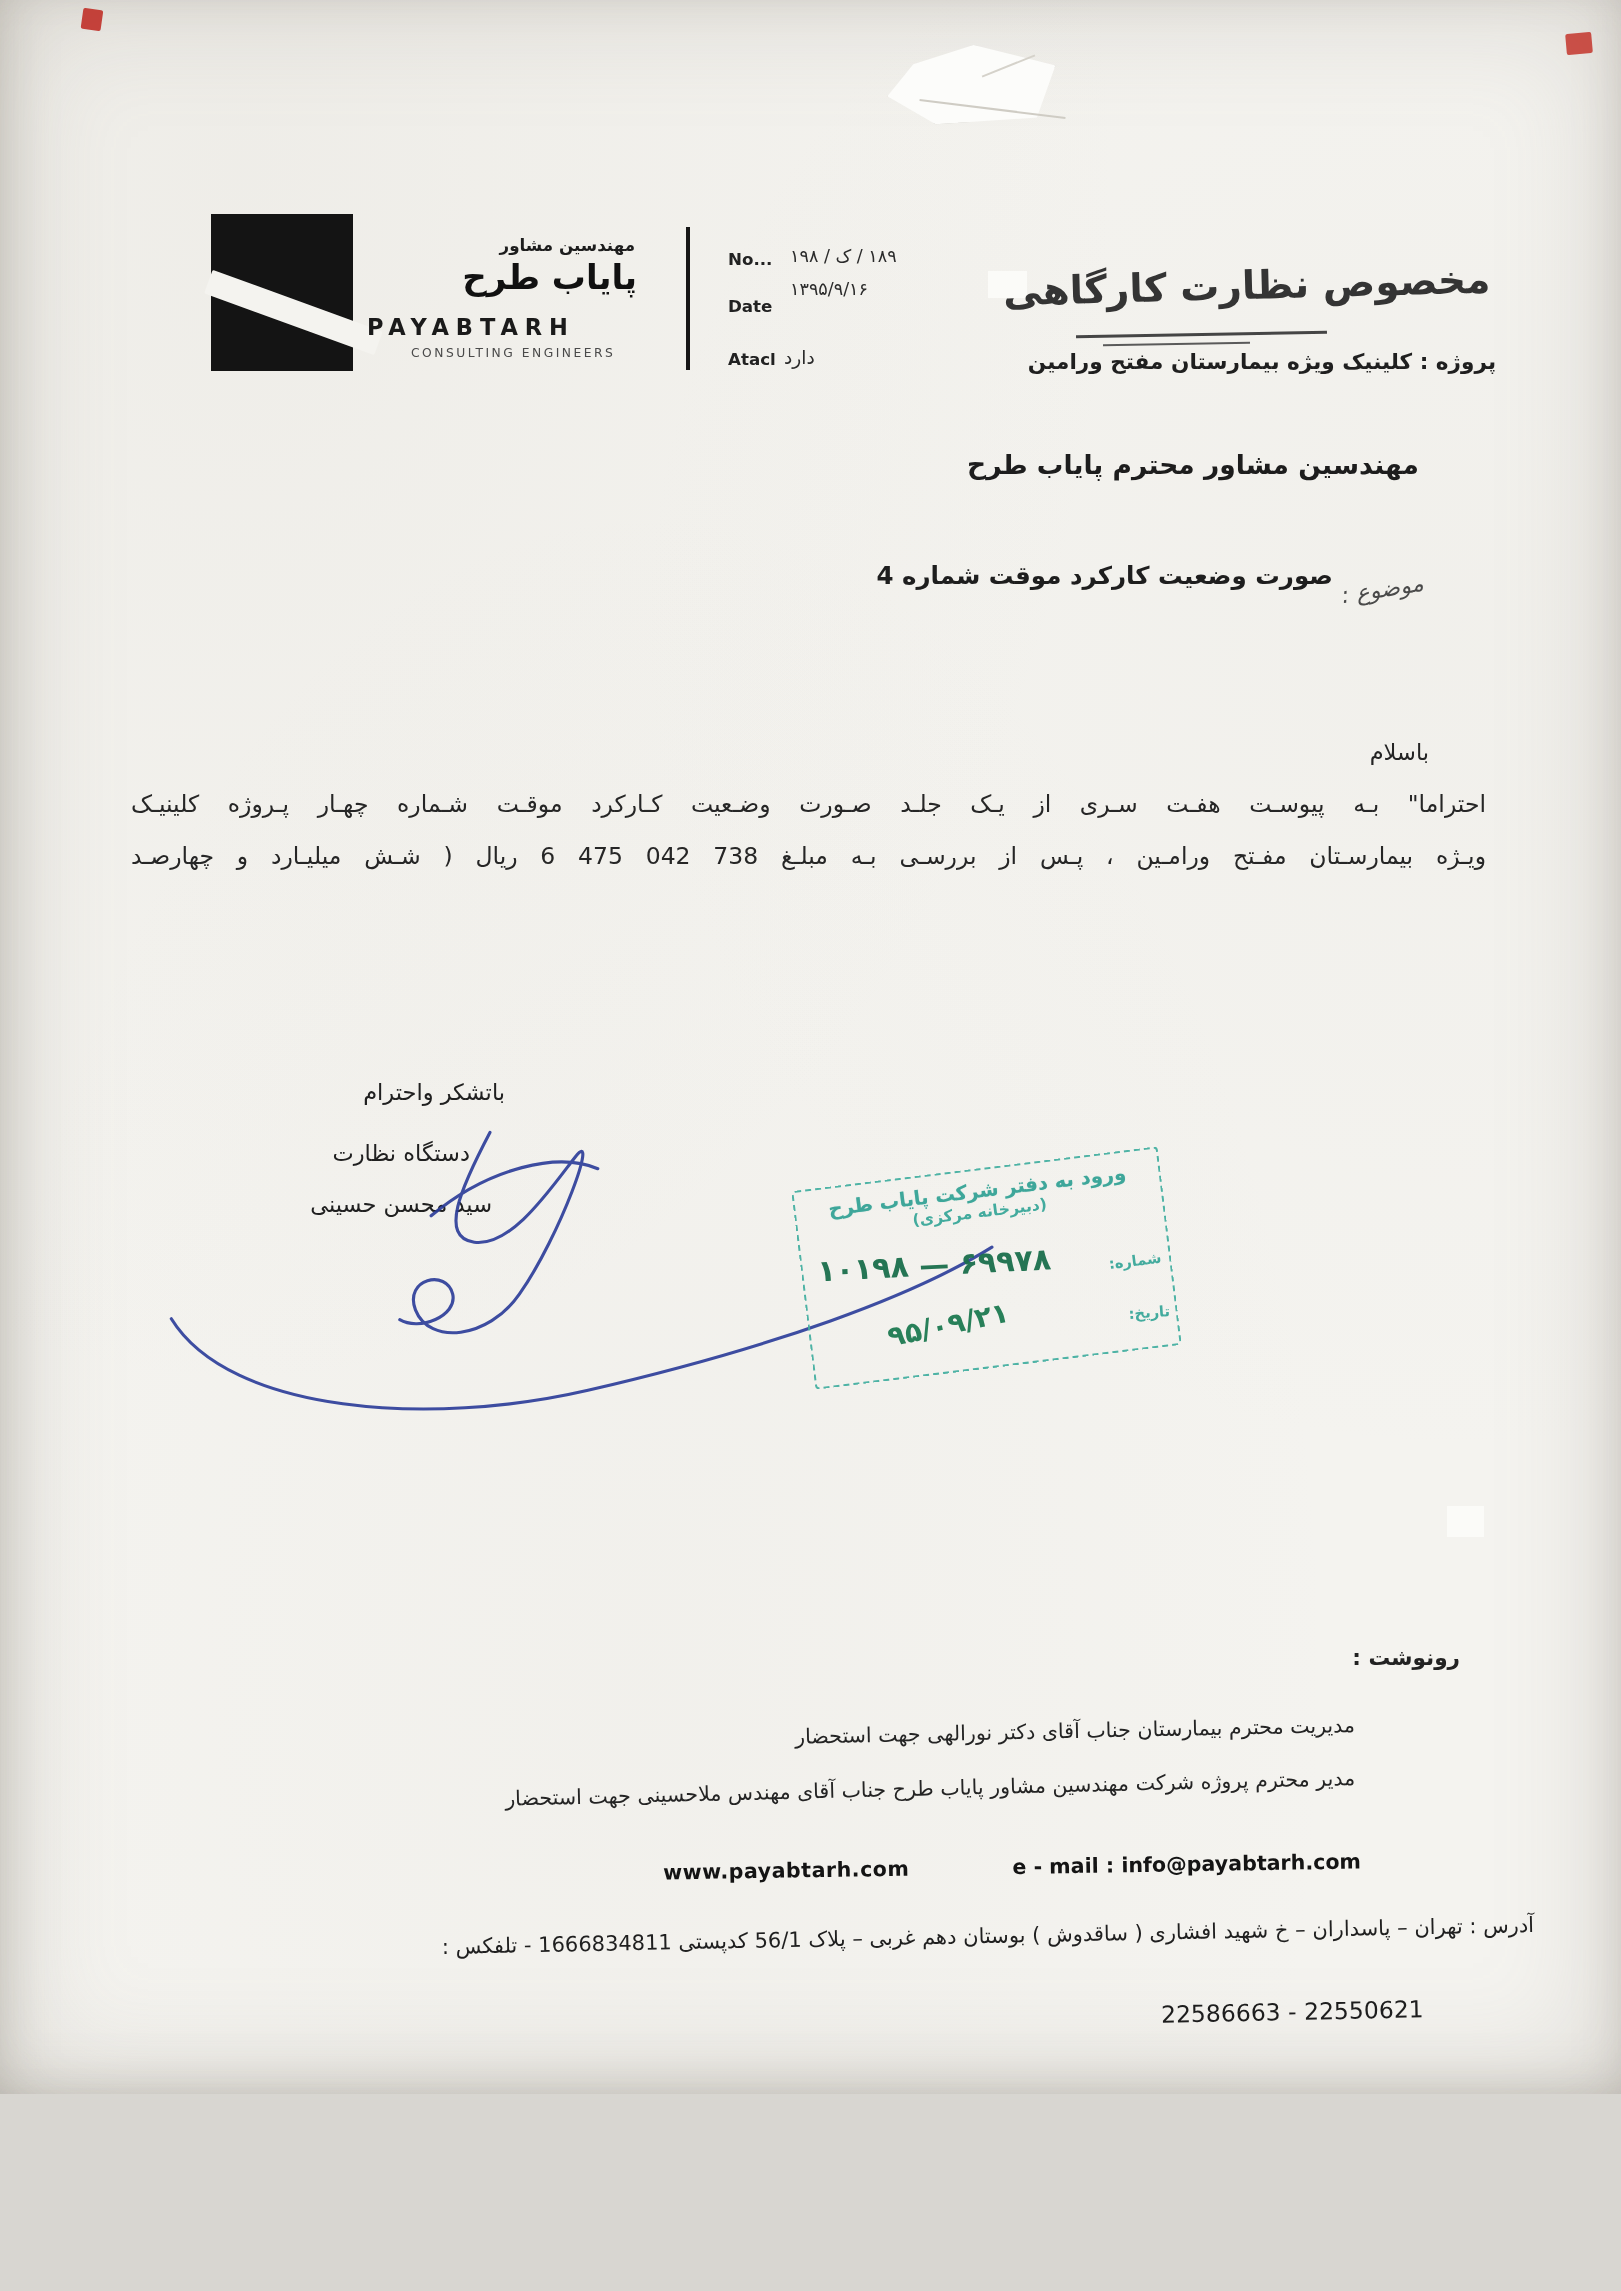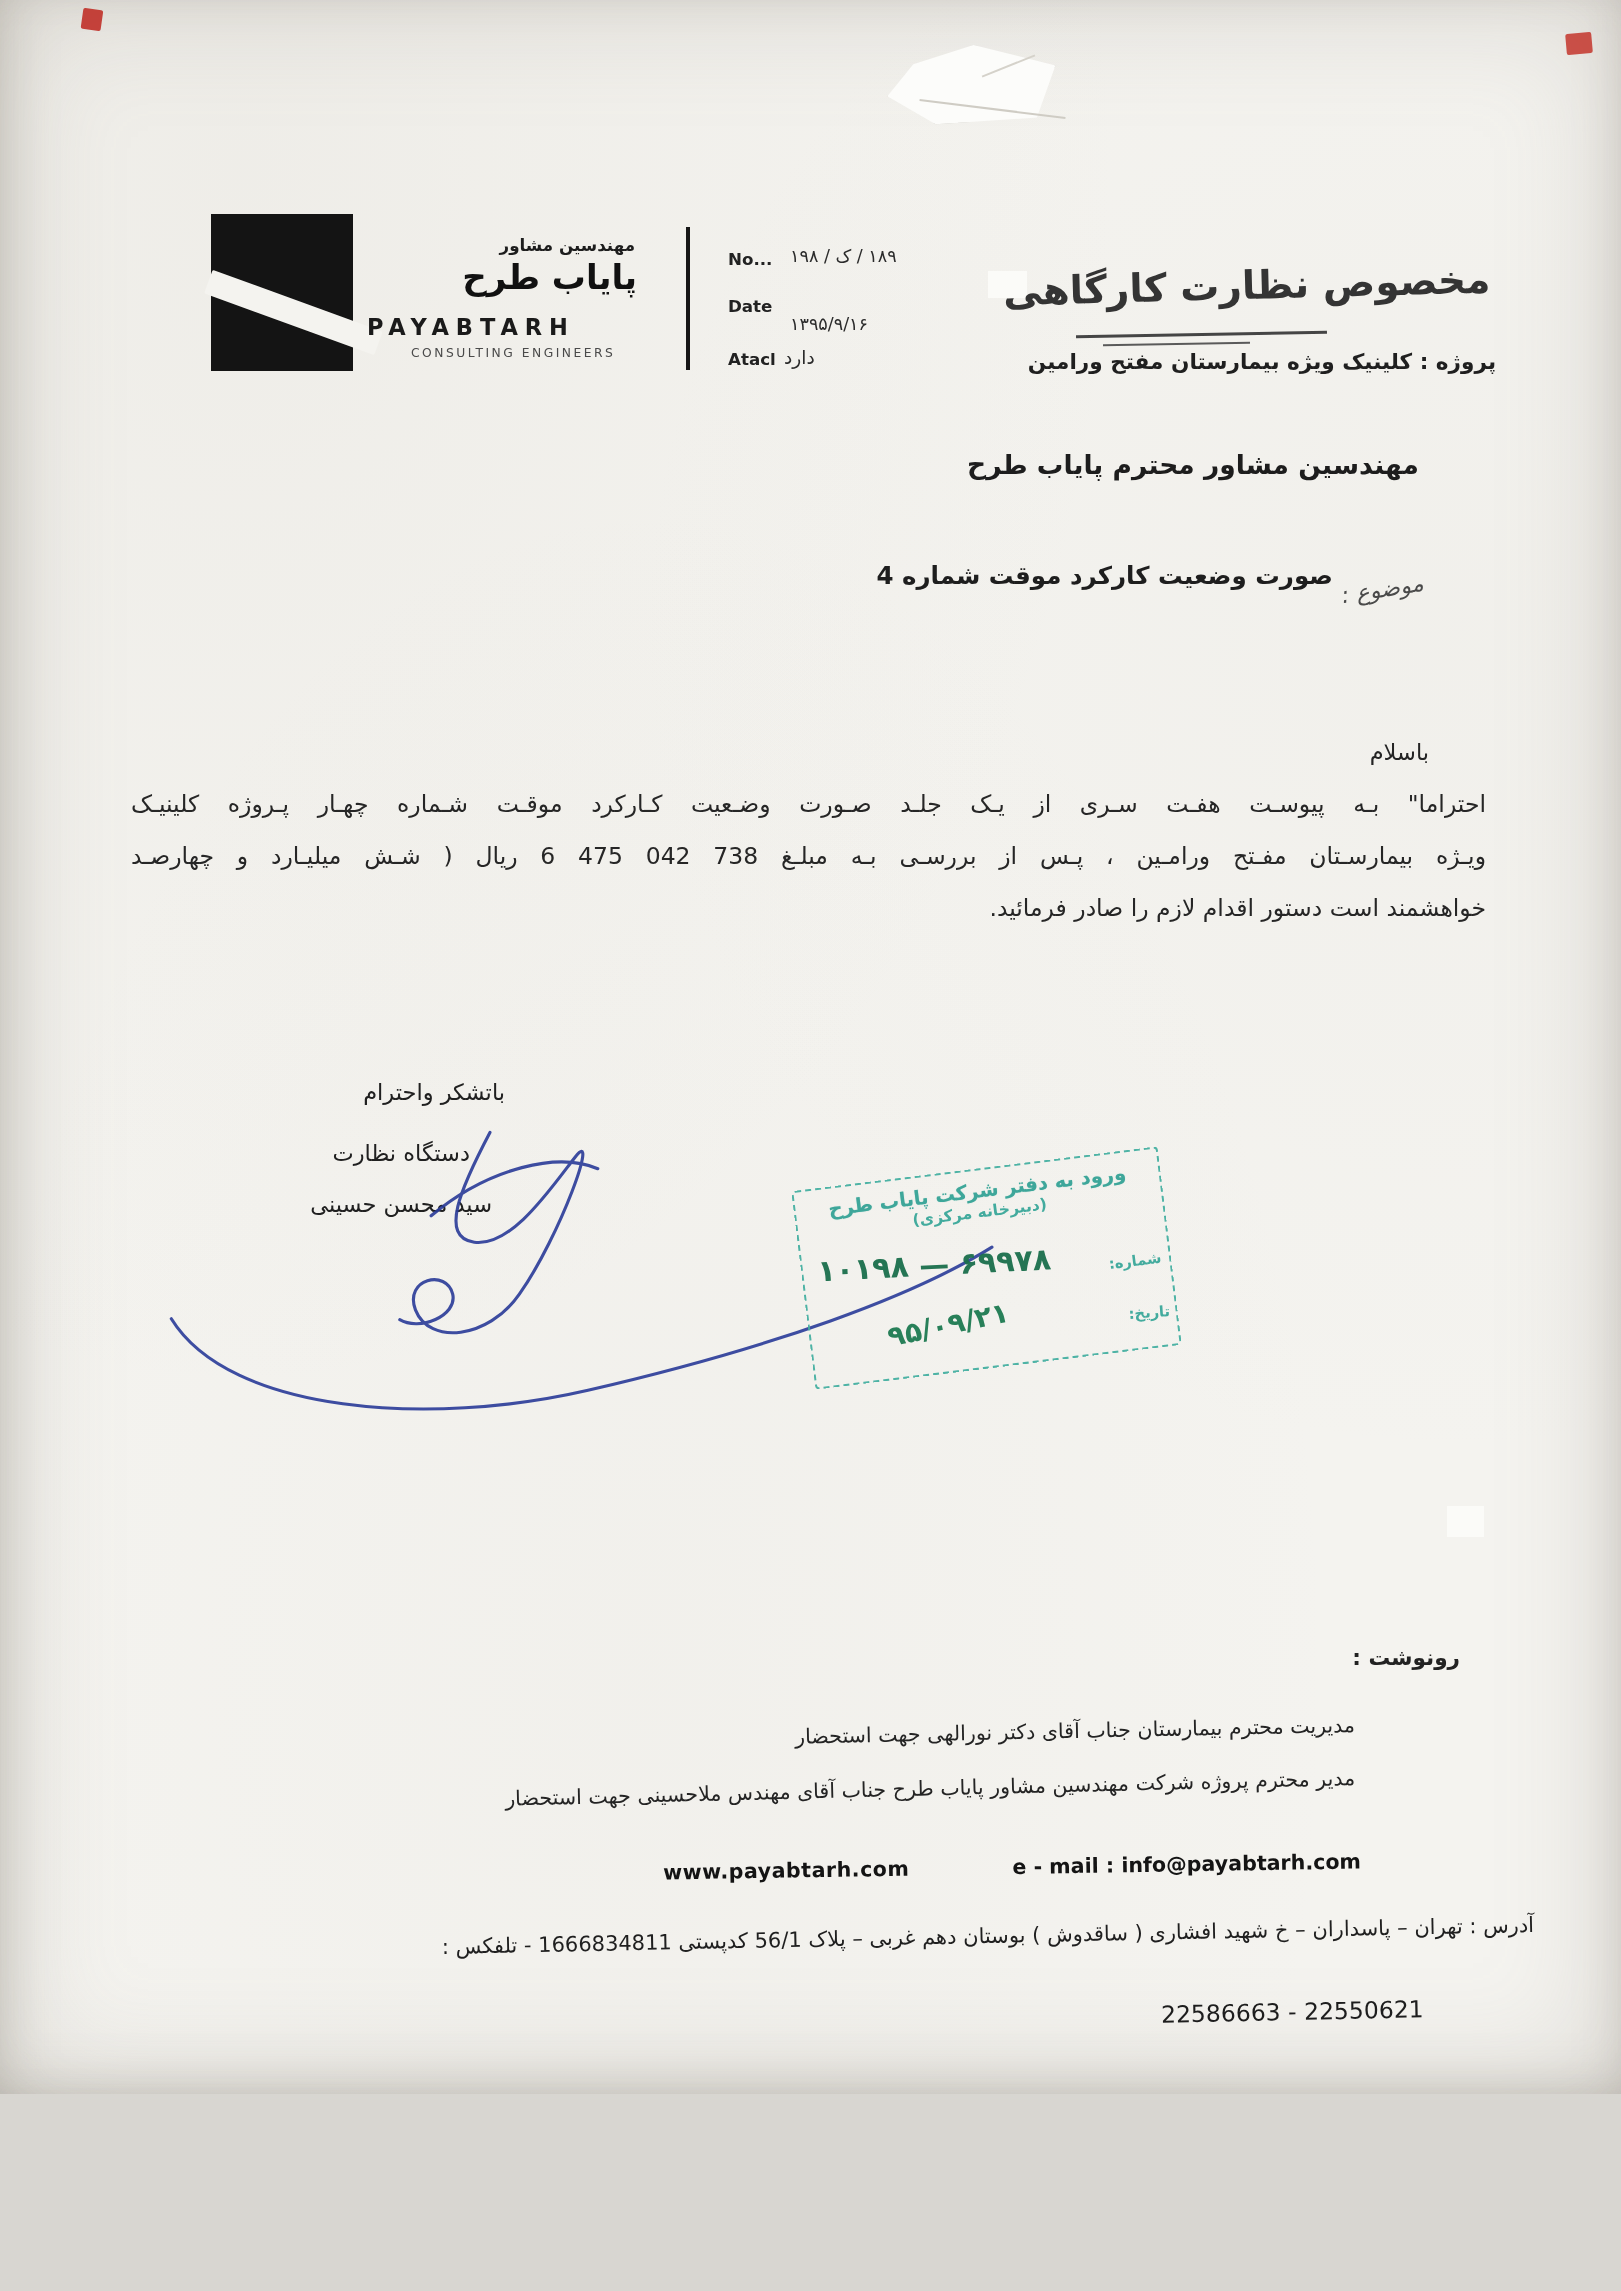--- a/index.html
+++ b/index.html
@@ -112,38 +112,37 @@
   </div>
   <div class="abs rtl brand-fa-small">مهندسین مشاور</div>
   <div class="abs rtl brand-fa-large">پایاب طرح</div>
   <div class="abs brand-en">PAYABTARH</div>
   <div class="abs brand-en-sub">CONSULTING ENGINEERS</div>
   <div class="abs vert-divider"></div>
 
   <div class="abs field-label" style="left:728px;top:249px;">No...</div>
   <div class="abs ltr field-value" style="left:790px;top:246px;">۱۹۸ / ک‎ / ۱۸۹</div>
   <div class="abs field-label" style="left:728px;top:296px;">Date</div>
-  <div class="abs ltr field-value" style="left:790px;top:314px;">۱۳۹۵/۹/۱۶</div>
+  <div class="abs ltr field-value" style="left:790px;top:279px;">۱۳۹۵/۹/۱۶</div>
   <div class="abs field-label" style="left:728px;top:349px;">Atacl</div>
   <div class="abs rtl field-value" style="left:784px;top:347px;font-size:18.6px;">دارد</div>
 
   <div class="abs rtl cat-note">مخصوص نظارت کارگاهی</div>
   <div class="abs cat-underline"></div>
   <div class="abs cat-underline2"></div>
   <div class="abs rtl project-line">پروژه : کلینیک ویژه بیمارستان مفتح ورامین</div>
 
   <div class="abs rtl addressee">مهندسین مشاور محترم پایاب طرح</div>
   <div class="abs rtl subject-label">موضوع :</div>
   <div class="abs rtl subject-text">صورت وضعیت کارکرد موقت شماره 4</div>
   <div class="abs rtl salutation">باسلام</div>
 
   <div class="abs body-block">
     <div class="body-line">احتراما" بـه پیوسـت هفـت سـری از یـک جلـد صـورت وضـعیت کـارکرد موقـت شـماره چهـار پـروژه کلینیـک</div>
     <div class="body-line">ویـژه بیمارسـتان مفـتح ورامـین ، پـس از بررسـی بـه مبلـغ ⁦6 475 042 738⁩ ریال ( شـش میلیـارد و چهارصـد</div>
-    <div class="body-line last">خواهشمند است دستور اقدام لازم را صادر فرمائید.</div>
   </div>
 
   <div class="abs rtl sig-l1">باتشکر واحترام</div>
   <div class="abs rtl sig-l2">دستگاه نظارت</div>
   <div class="abs rtl sig-l3">سید محسن حسینی</div>
   <svg class="abs sig-svg" width="902" height="314" viewBox="0 0 920 320">
     <g fill="none" stroke="#2e3f9a" stroke-width="3.2" stroke-linecap="round" opacity="0.92">
       <path d="M 360 35 C 330 92 308 142 344 147 C 382 152 422 92 447 60 C 472 28 432 140 390 200 C 358 246 298 252 284 216 C 272 184 316 174 322 200 C 327 222 288 238 268 226"></path>
       <path d="M 300 120 C 360 70 430 55 470 72"></path>
       <path d="M 35 225 C 95 322 300 335 460 298 C 650 254 792 202 872 152"></path>

